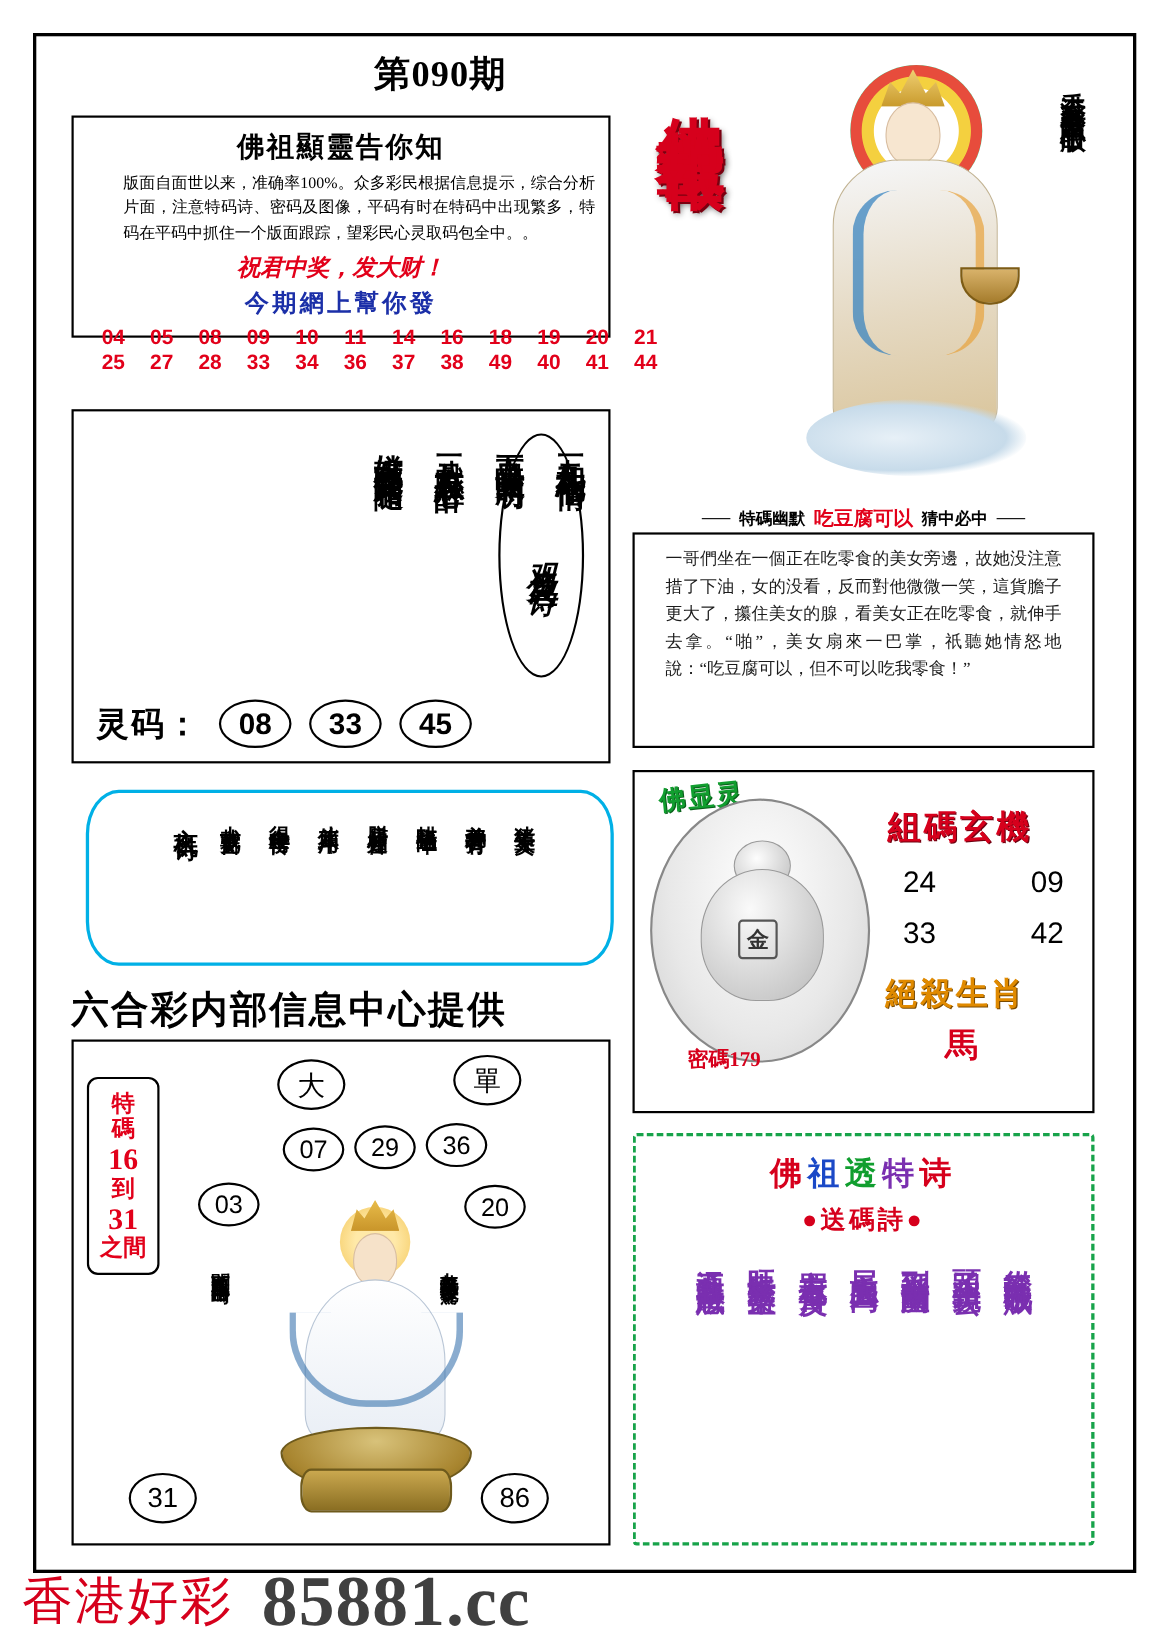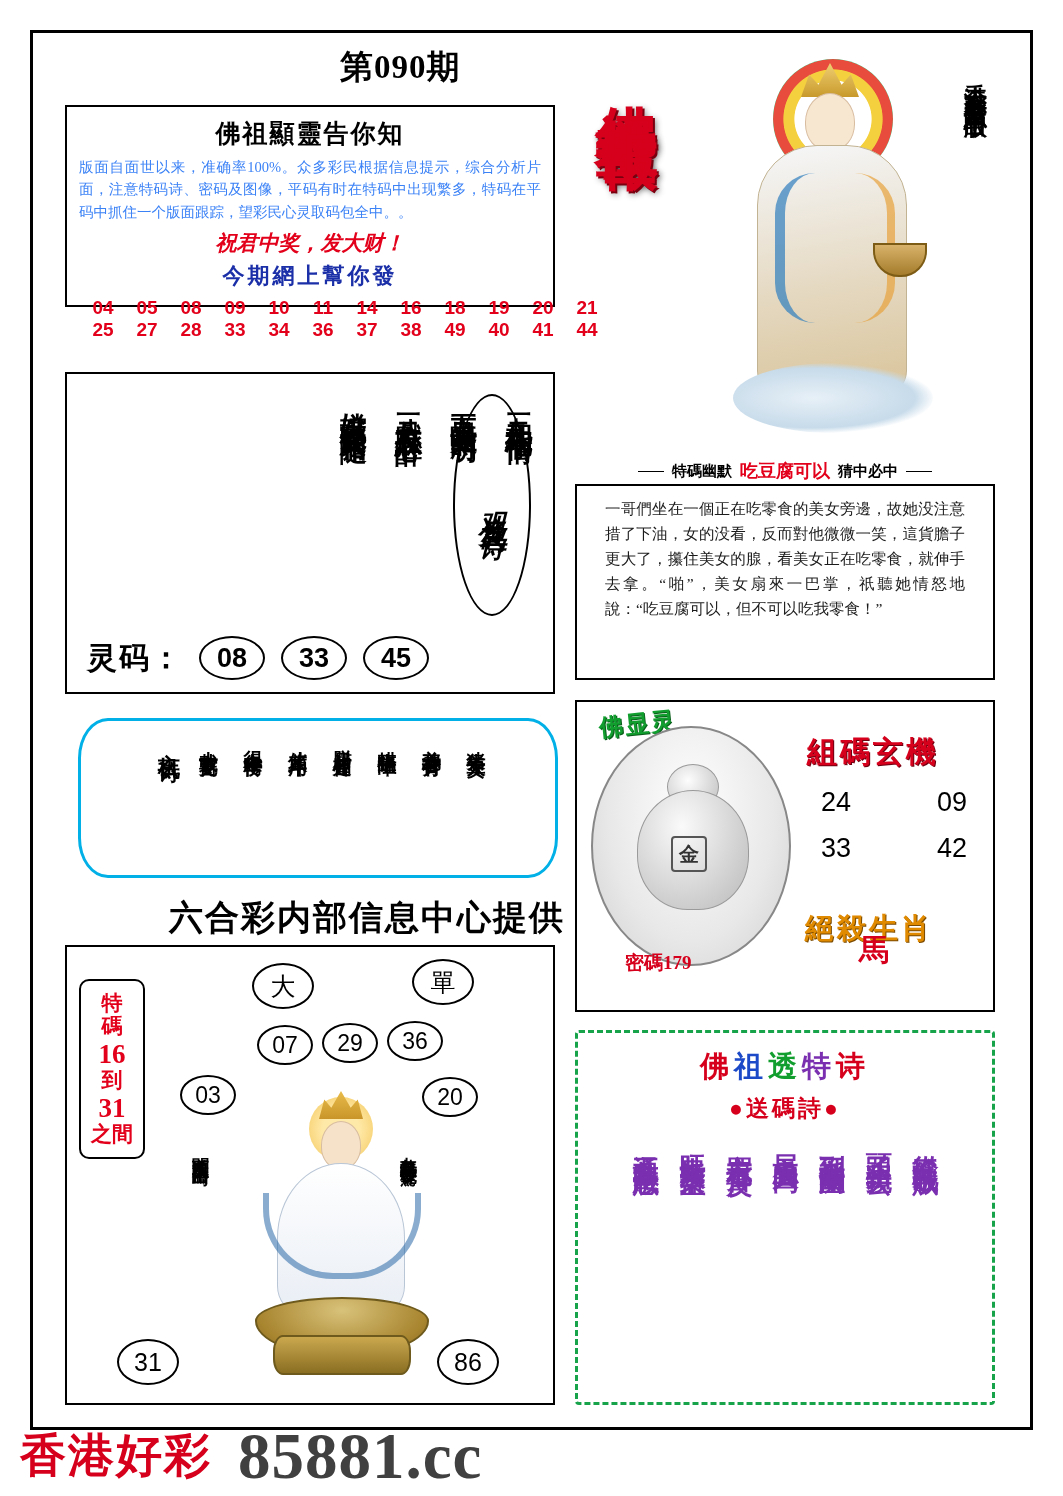--- a/index.html
+++ b/index.html
@@ -31,22 +31,23 @@
   
   .notice {
     position:absolute; left:65px; top:105px; width:490px; height:202px;
     border:2px solid #000; background:#fff;
   }
   .notice-title {
     text-align:center; font-size:25px; font-weight:bold; margin-top:10px;
     letter-spacing:2px;
   }
   .notice-body {
-    font-size:14.5px; line-height:1.55; color:#3b82f6; padding:6px 12px 0 12px;
+    font-size:14.5px; line-height:1.55; color:#000000; padding:6px 12px 0 12px;
     text-align:justify;
+    margin-left:33px;
   }
   .notice-red {
     text-align:center; color:#e2001a; font-weight:bold; font-size:21px;
     margin-top:6px; font-style:italic;
   }
   .notice-blue {
     text-align:center; color:#1b2fa8; font-weight:bold; font-size:22px;
     margin-top:4px; letter-spacing:3px;
   }
   .num-grid {
@@ -112,21 +113,21 @@
     font-size:19px; line-height:1.4; letter-spacing:2px; font-weight:bold;
     height:118px; margin:0 7px;
   }
   .xuanji-tag {
     writing-mode:vertical-rl; text-orientation:upright;
     font-size:22px; font-weight:bold; letter-spacing:4px;
     height:118px; margin-left:14px; color:#000;
   }
   .center-line {
     position:absolute; left:65px; top:895px; width:500px;
-    text-align:right; font-size:34px; font-weight:bold; letter-spacing:2px;
+    text-align:left; font-size:34px; font-weight:bold; letter-spacing:2px;
   }
 
   
   .leftbottom {
     position:absolute; left:65px; top:945px; width:490px; height:460px;
     border:2px solid #000; background:#fff; overflow:hidden;
   }
   .tema-box {
     position:absolute; left:12px; top:32px; width:66px; height:180px;
     border:2px solid #000; border-radius:10px;
@@ -272,21 +273,20 @@
   .zuma-nums {
     position:absolute; left:232px; top:78px; width:170px;
     font-size:27px; color:#000; font-family:"Liberation Sans", sans-serif;
     line-height:1.7;
   }
   .zuma-nums .row { display:flex; justify-content:space-between; padding:0 12px; }
   .zuma-sub {
     position:absolute; left:228px; top:182px;
     font-size:29px; font-weight:bold; color:#e08a00; letter-spacing:3px;
     text-shadow:1px 1px 0 #7a4a00;
-    margin-top:25px;
   }
   .zuma-zodiac {
     position:absolute; left:282px; top:228px;
     font-size:30px; font-weight:bold; color:#d6001c;
   }
   .fo-oval {
     position:absolute; left:14px; top:24px; width:200px; height:240px;
     border:2px solid #888; border-radius:50%;
     background:radial-gradient(ellipse at 50% 35%, #ffffff 0%, #e8e8e8 60%, #cfcfcf 100%);
     overflow:hidden;
@@ -344,21 +344,21 @@
     font-size:26px; font-weight:bold; line-height:1.33; letter-spacing:3px;
     height:250px; margin:0 5px; color:#7a2fb0;
   }
 
   
   .watermark {
     position:absolute; left:20px; top:1425px; width:1020px; height:62px;
     display:flex; align-items:center; gap:26px;
   }
   .wm-left {
-    font-size:46px; font-weight:bold; color:#d6001c;
+    font-size:46px; font-weight:normal; color:#d6001c;
     letter-spacing:2px; font-family:"Liberation Sans", sans-serif;
   }
   .wm-right {
     font-size:65px; font-weight:bold; color:#404040;
     font-family:Liberation Serif, serif; letter-spacing:1px;
   }
 </style>
 </head>
 <body>
 

